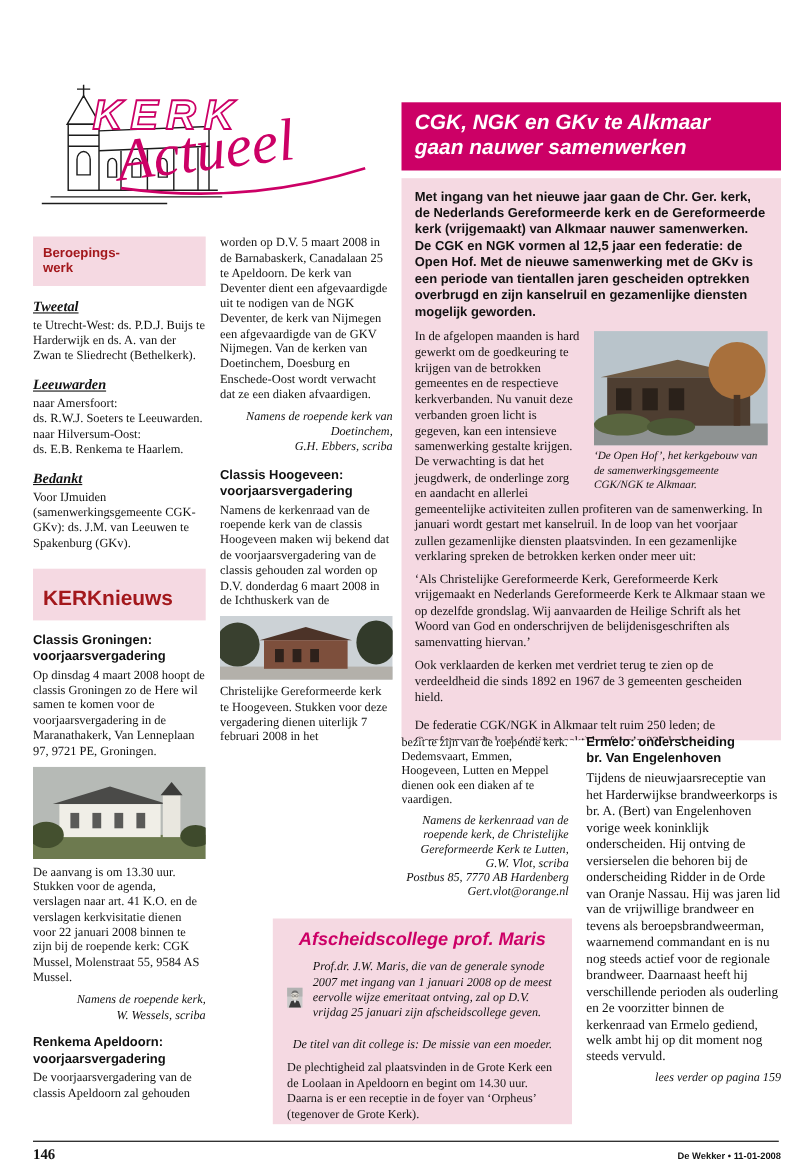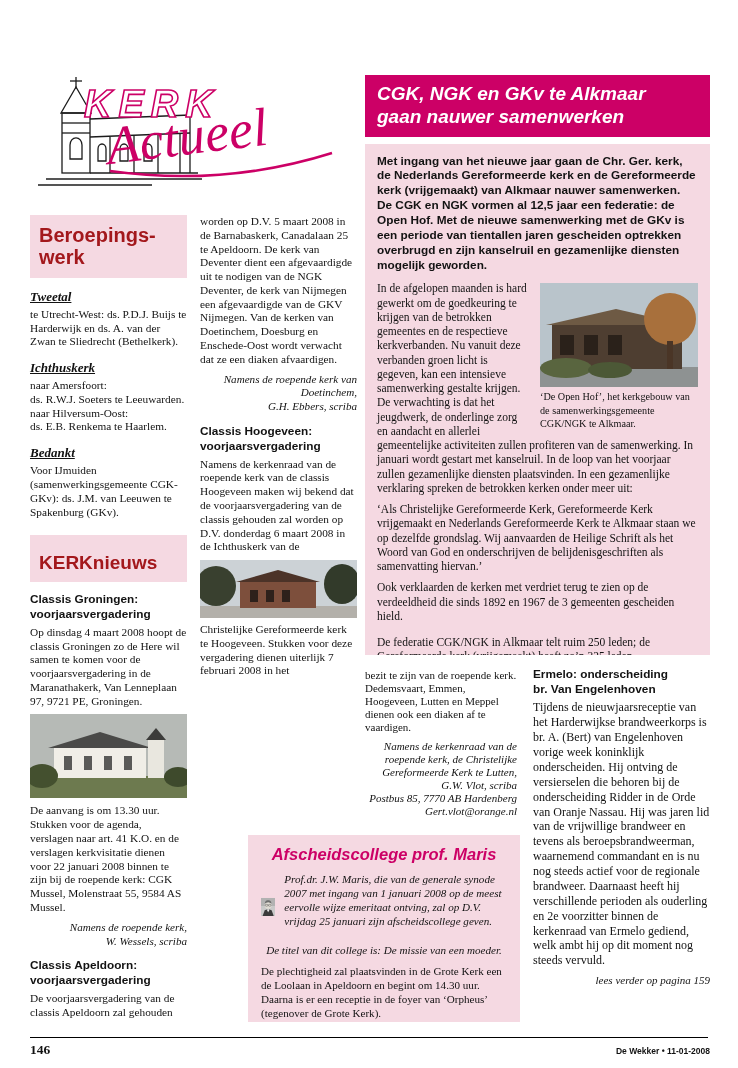--- a/index.html
+++ b/index.html
@@ -18,32 +18,32 @@
   .photo{display:block; width:100%;}
 
   
   .left-col{left:30px; top:198px; width:157px;}
   .mid-col{left:200px; top:198px; width:157px;}
   .colA{left:365px; top:652px; width:152px;}
   .colB{left:533px; top:650px; width:177px;}
   .colA p.bt, .colA .sig{font-size:11px; line-height:1.18;}
   .colB p.bt{font-size:12px; line-height:1.24;}
 
-  .bw-title{font-size:20px; line-height:1.12; padding:9px 6px 9px 9px;}
+  .bw-title{font-size:12px; line-height:1.12; padding:9px 6px 9px 9px;}
   .kn-title{font-size:19px; line-height:1.1; padding:18px 6px 8px 9px; margin-top:16px;}
 
   
-  .article{left:365px; top:58px; width:345px;}
+  .article{left:365px; top:76px; width:345px;}
   .art-title{background:var(--magenta); color:#fff; font-family:"Liberation Sans",sans-serif; font-style:italic; font-weight:700; font-size:19px; line-height:1.2; padding:8px 12px; white-space:pre-line;}
   .panel{background:var(--pink); margin-top:7px; padding:10px 12px; height:511px; overflow:hidden;}
   .panel .intro{font-family:"Liberation Sans",sans-serif; font-weight:700; font-size:11.8px; line-height:1.26; margin-bottom:9px;}
   .panel p.body{font-size:11.5px; line-height:1.24; margin-bottom:7px;}
   .panel p.last{margin-top:12px;}
   .figure{float:right; width:158px; margin:2px 0 4px 10px;}
-  .figcap{font-size:10.2px; line-height:1.28; margin-top:3px;}
+  .figcap{font-style:italic; font-size:10.2px; line-height:1.28; margin-top:3px;}
 
   
   .maris{left:248px; top:818px; width:272px; background:var(--pink); padding:10px 13px 1px; z-index:3;}
   .maris-title{color:var(--magenta); font-family:"Liberation Sans",sans-serif; font-style:italic; font-weight:700; font-size:16.5px; text-align:center; margin-bottom:9px;}
   .maris-row{display:flex; gap:9px; align-items:flex-start;justify-content:flex-end;}
   .maris-text{font-style:italic; font-size:11.1px; line-height:1.26;}
   .maris-center{font-style:italic; text-align:center; font-size:11.1px; margin:3px 0 9px;}
   .maris-para{font-size:11.1px; line-height:1.26;}
 
   
@@ -125,21 +125,21 @@
     </div>
   </div>
 
   <div class="abs left-col">
     <div class="redbox bw-title">Beroepings-
 werk</div>
 
     <h3 class="ital-h">Tweetal</h3>
     <p class="bt" style="white-space:pre-line;">te Utrecht-West: ds. P.D.J. Buijs te Harderwijk en ds. A. van der Zwan te Sliedrecht (Bethelkerk).</p>
 
-    <h3 class="ital-h">Ichthuskerk</h3>
+    <h3 class="ital-h">Leeuwarden</h3>
     <p class="bt" style="white-space:pre-line;">naar Amersfoort:
 ds. R.W.J. Soeters te Leeuwarden.
 naar Hilversum-Oost:
 ds. E.B. Renkema te Haarlem.</p>
 
     <h3 class="ital-h">Bedankt</h3>
     <p class="bt" style="white-space:pre-line;">Voor IJmuiden (samenwerkingsgemeente CGK-GKv): ds. J.M. van Leeuwen te Spakenburg (GKv).</p>
 
     <div class="redbox kn-title">KERKnieuws</div>
 
@@ -159,21 +159,21 @@
       <rect x="74" y="42" width="8" height="14" fill="#5a5a58"></rect>
       <rect x="94" y="42" width="8" height="14" fill="#5a5a58"></rect>
       <ellipse cx="12" cy="62" rx="16" ry="12" fill="#44502f"></ellipse>
       <ellipse cx="148" cy="63" rx="14" ry="10" fill="#3e4a2c"></ellipse>
     </svg>
 
     <p class="bt">De aanvang is om 13.30 uur. Stukken voor de agenda, verslagen naar art. 41 K.O. en de verslagen kerkvisitatie dienen voor 22 januari 2008 binnen te zijn bij de roepende kerk: CGK Mussel, Molenstraat 55, 9584 AS Mussel.</p>
     <p class="sig">Namens de roepende kerk,
 W. Wessels, scriba</p>
 
-    <h4 class="classis-h">Classis Apeldoorn:
+    <h4 class="classis-h">Renkema Apeldoorn:
 voorjaarsvergadering</h4>
     <p class="bt">De voorjaarsvergadering van de classis Apeldoorn zal gehouden</p>
   </div>
 
   <div class="abs mid-col">
     <p class="bt">worden op D.V. 5 maart 2008 in de Barnabaskerk, Canadalaan 25 te Apeldoorn. De kerk van Deventer dient een afgevaardigde uit te nodigen van de NGK Deventer, de kerk van Nijmegen een afgevaardigde van de GKV Nijmegen. Van de kerken van Doetinchem, Doesburg en Enschede-Oost wordt verwacht dat ze een diaken afvaardigen.</p>
     <p class="sig">Namens de roepende kerk van Doetinchem,
 G.H. Ebbers, scriba</p>
 
     <h4 class="classis-h">Classis Hoogeveen:

